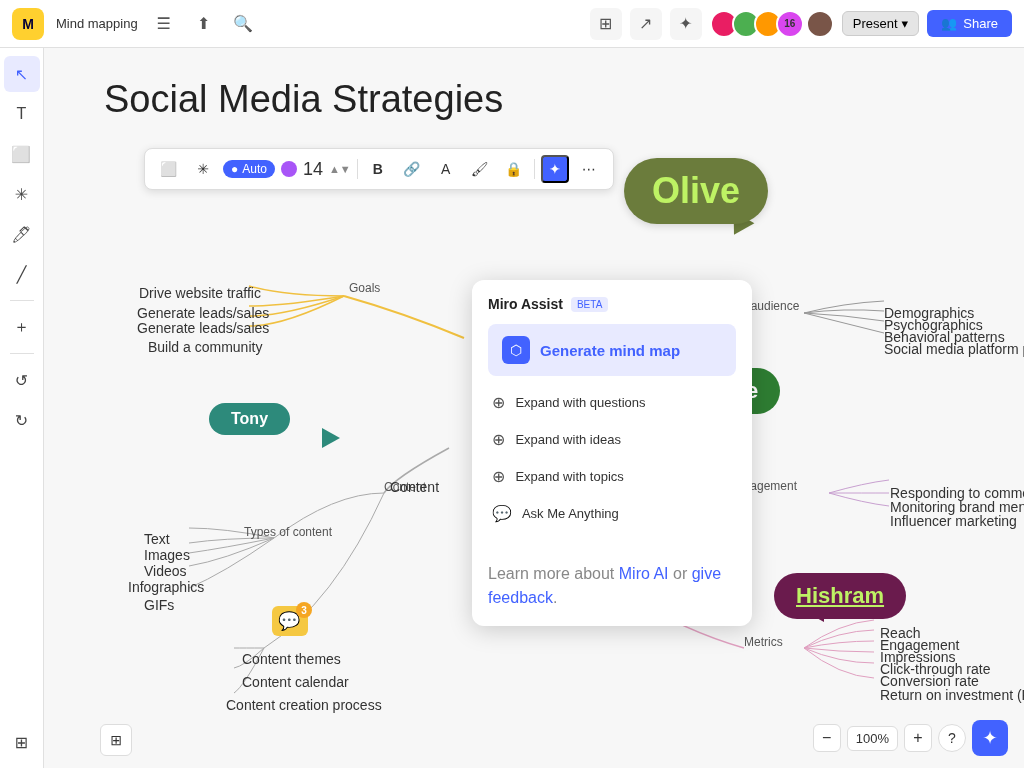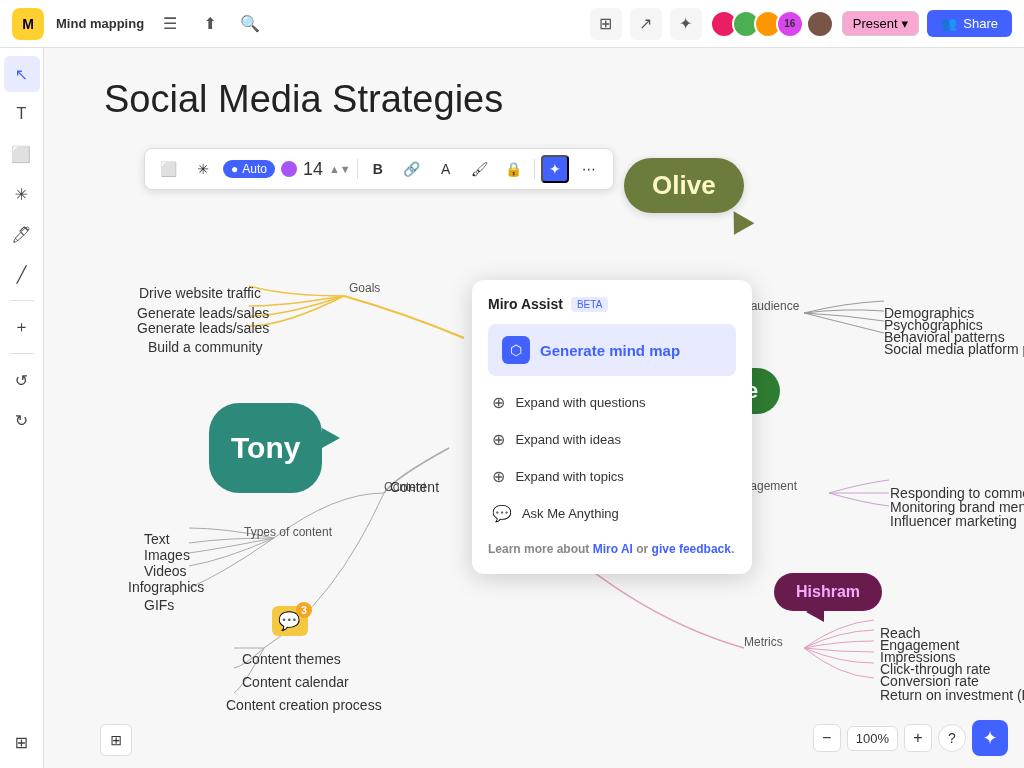--- a/index.html
+++ b/index.html
@@ -17,29 +17,29 @@
       position: relative;
       z-index: 100;
     }
     .miro-logo {
       width: 32px; height: 32px;
       background: #FFD02F;
       border-radius: 8px;
       display: flex; align-items: center; justify-content: center;
       font-weight: 900; font-size: 14px; color: #050038;
     }
-    .topbar-title { font-size: 13px; color: #333; font-weight: 700; }
+    .topbar-title { font-size: 13px; color: #333; font-weight: 400; }
     .topbar-icon { width: 28px; height: 28px; display: flex; align-items: center; justify-content: center; border-radius: 4px; cursor: pointer; color: #555; font-size: 16px; }
     .topbar-right { margin-left: auto; display: flex; align-items: center; gap: 8px; }
     .avatar-group { display: flex; align-items: center; }
     .avatar { width: 28px; height: 28px; border-radius: 50%; border: 2px solid #fff; margin-left: -6px; font-size: 10px; display: flex; align-items: center; justify-content: center; font-weight: 600; }
     .avatar:first-child { margin-left: 0; }
     .avatar-count { background: #d946ef; color: #333; font-size: 10px; }
     .present-btn {
-      background: #f9a8d4; border: 1px solid #ccc; border-radius: 6px;
+      background: #e5e5e5; border: 1px solid #ccc; border-radius: 6px;
       padding: 4px 10px; font-size: 13px; cursor: pointer; display: flex; align-items: center; gap: 4px;
     }
     .share-btn {
       background: #4262FF; color: #fff; border: none; border-radius: 6px;
       padding: 6px 14px; font-size: 13px; cursor: pointer; display: flex; align-items: center; gap: 6px;
     }
     .grid-icon-btn { width: 32px; height: 32px; display: flex; align-items: center; justify-content: center; border-radius: 6px; cursor: pointer; background: #f5f5f5; font-size: 16px; color: #555; }
 
     
     .main-layout { display: flex; height: calc(768px - 48px); }
@@ -124,24 +124,24 @@
       top: 0; left: 0;
       width: 100%; height: 100%;
     }
 
     
     .bubble-olive {
       position: absolute;
       top: 110px;
       left: 580px;
       background: #6b7c3c;
-      color: #fef9c3;
+      color: #bef264;
       border-radius: 40px;
       padding: 12px 28px;
-      font-size: 26px;
+      font-size: 36px;
       font-weight: 600;
       z-index: 20;
       box-shadow: 0 2px 8px rgba(0,0,0,0.15);
     }
     .olive-arrow {
       position: absolute;
       top: 168px;
       left: 683px;
       width: 0; height: 0;
       border-left: 12px solid transparent;
@@ -152,22 +152,22 @@
     }
 
     
     .bubble-tony {
       position: absolute;
       top: 355px;
       left: 165px;
       background: #2d8a7b;
       color: #fff;
       border-radius: 30px;
-      padding: 28px 22px;
-      font-size: 30px;
+      padding: 7px 22px;
+      font-size: 16px;
       font-weight: 600;
       z-index: 20;
     }
     .tony-arrow {
       position: absolute;
       top: 380px;
       left: 278px;
       width: 0; height: 0;
       border-top: 10px solid transparent;
       border-bottom: 10px solid transparent;
@@ -188,26 +188,27 @@
       font-weight: 600;
       z-index: 20;
     }
 
     
     .bubble-hishram {
       position: absolute;
       top: 525px;
       left: 730px;
       background: #6a1b4d;
-      color: #f0abfc;
+      color: #bef264;
       border-radius: 30px;
       padding: 10px 22px;
-      font-size: 16px;
+      font-size: 22px;
       font-weight: 600;
       z-index: 20;
+      text-decoration: underline;
     }
     .hishram-arrow {
       position: absolute;
       top: 554px;
       left: 762px;
       width: 0; height: 0;
       border-top: 10px solid transparent;
       border-bottom: 10px solid transparent;
       border-right: 18px solid #6a1b4d;
       z-index: 19;
@@ -291,25 +292,24 @@
     .generate-btn-text { font-size: 15px; font-weight: 600; color: #4262FF; }
     .popup-item {
       display: flex; align-items: center; gap: 10px;
       padding: 9px 4px;
       cursor: pointer;
       border-radius: 6px;
     }
     .popup-item-icon { font-size: 16px; color: #555; }
     .popup-item-text { font-size: 13px; color: #333; }
     .popup-footer {
-      margin-top: 8px;
-      font-size: 12px;
+      margin-top: 30px;
+      font-size: 16px;
       color: #888;
       line-height: 1.5;
-      font-weight: bold;
     }
     .popup-footer a { color: #4262FF; text-decoration: none; }
 
     
     .bottom-bar {
       position: absolute;
       bottom: 12px;
       right: 16px;
       display: flex; align-items: center; gap: 6px;
       z-index: 50;

